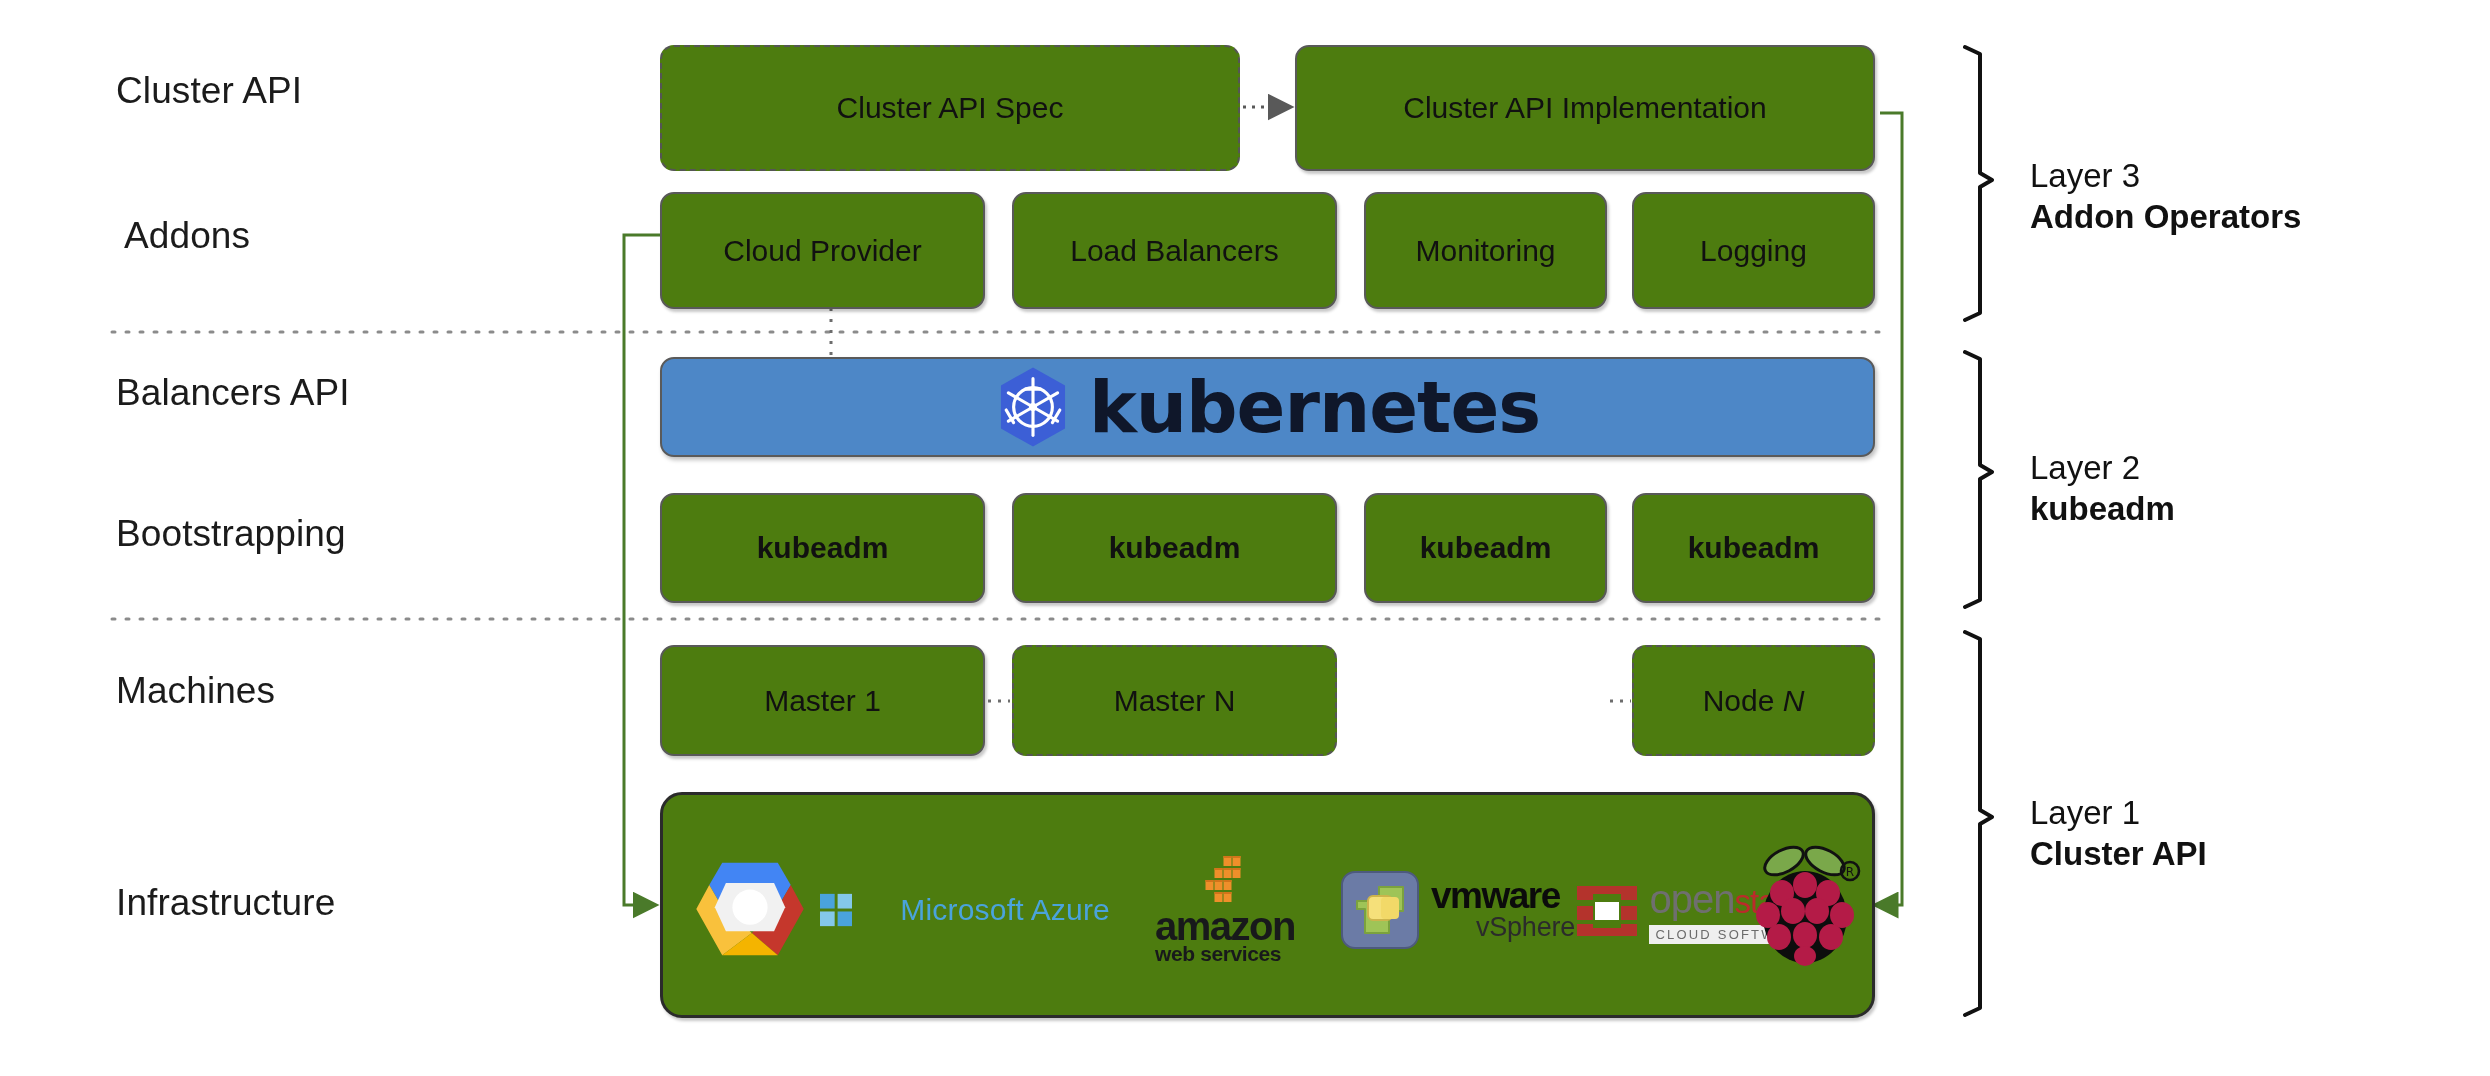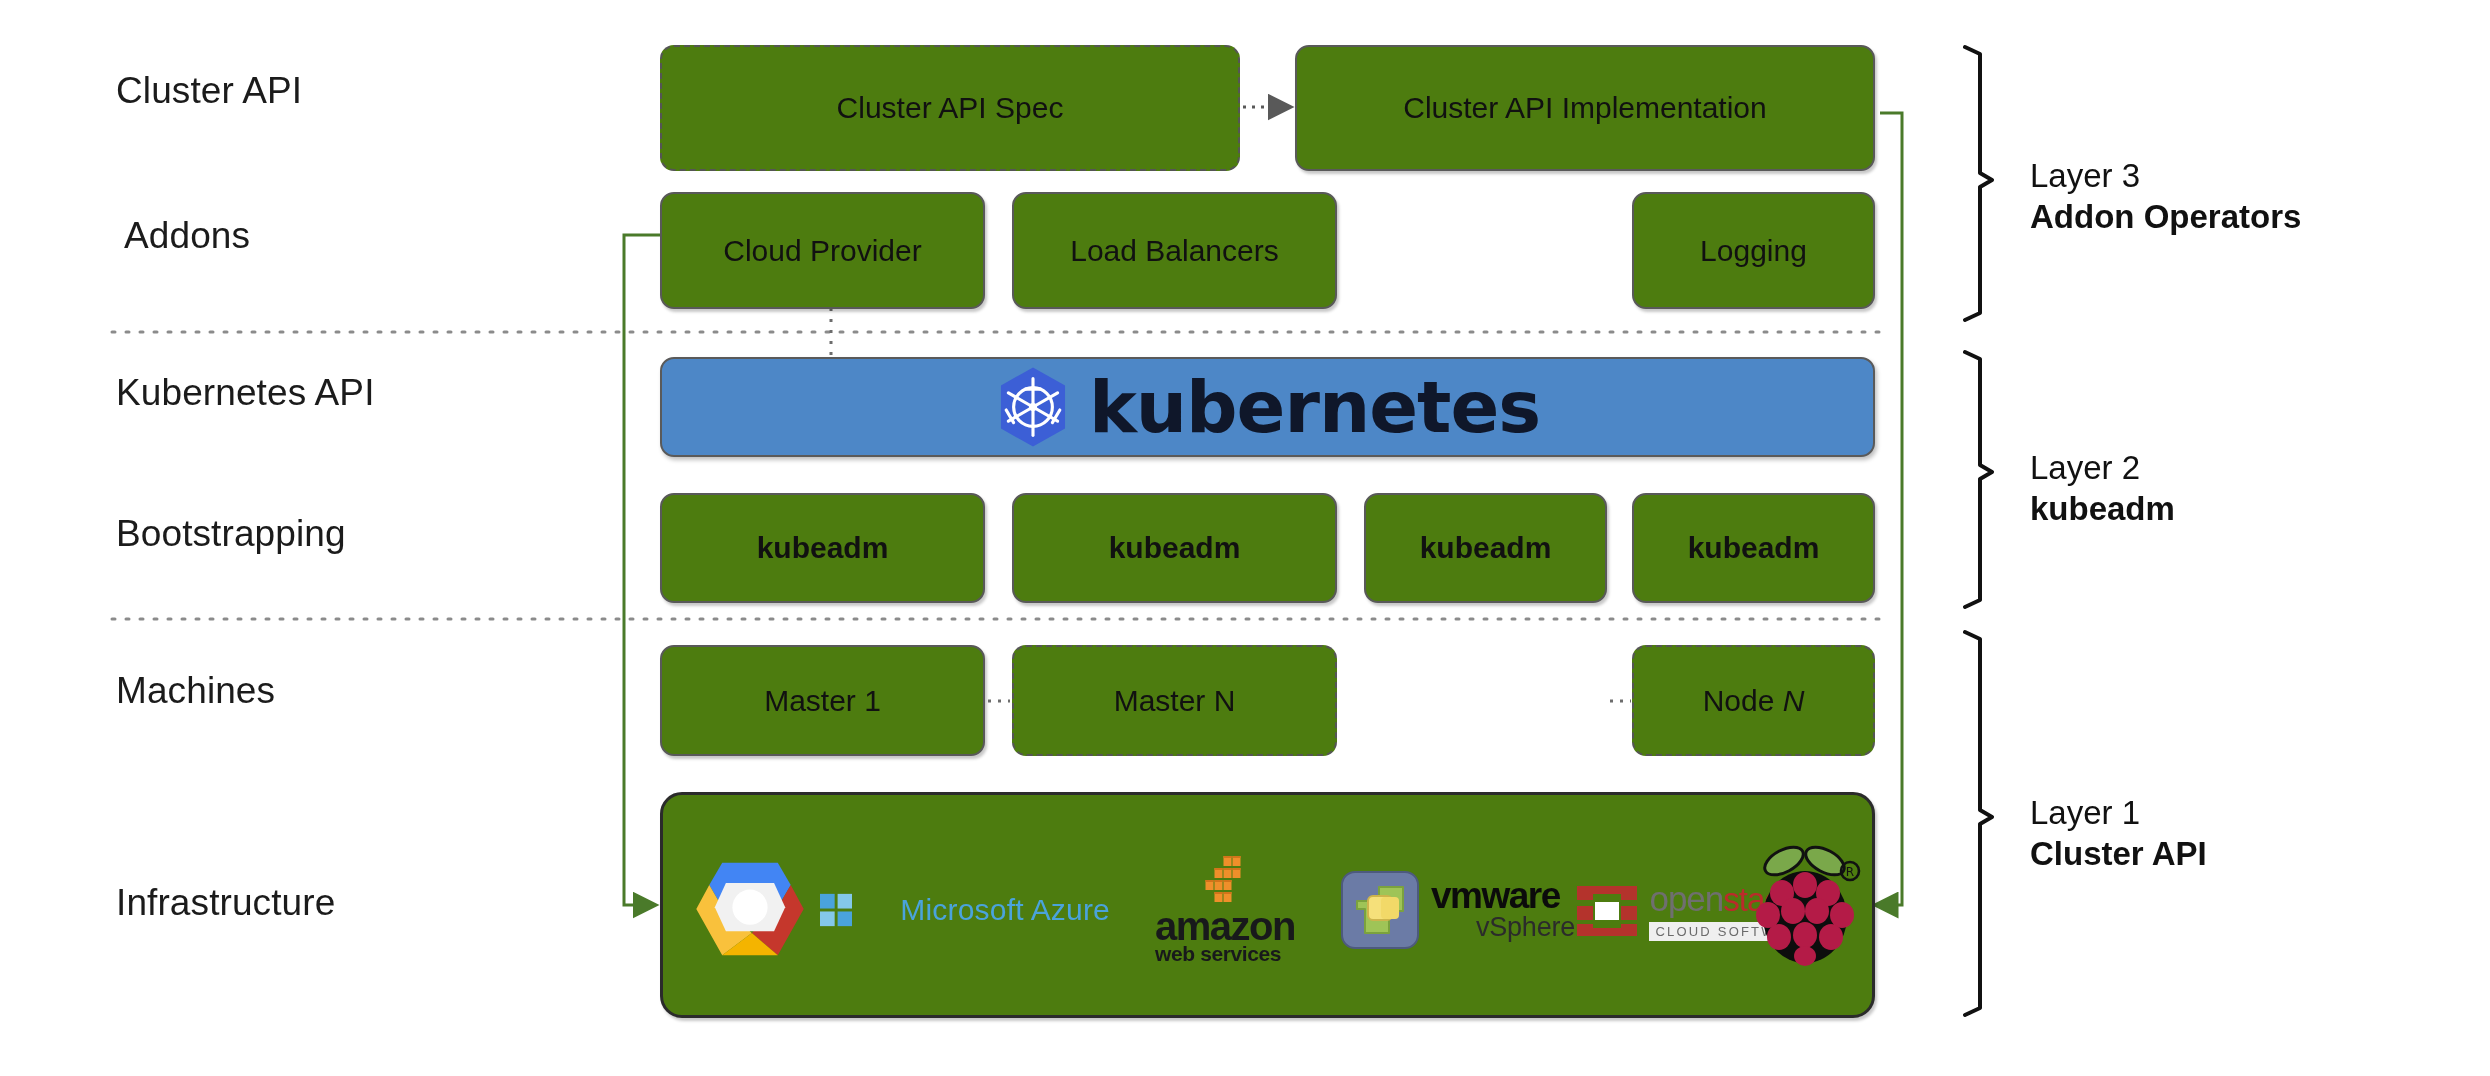--- a/index.html
+++ b/index.html
@@ -46,21 +46,21 @@
   .layerlabel .l1{display:block;font-weight:400;}
   .layerlabel .l2{display:block;font-weight:bold;}
 
   
   .logo{position:absolute;display:flex;align-items:center;justify-content:center;}
   .az-text{font-size:30px;color:#4aa3dc;font-weight:400;letter-spacing:.2px;white-space:nowrap;margin-left:36px;}
   .aws-word{font-size:40px;font-weight:bold;color:#18191b;letter-spacing:-1.5px;line-height:34px;}
   .aws-sub{font-size:21px;font-weight:bold;color:#18191b;letter-spacing:-.4px;line-height:22px;}
   .vm-word{font-size:37px;font-weight:bold;color:#0b0b0b;letter-spacing:-1.5px;line-height:34px;}
   .vm-sub{font-size:27px;color:#2b2b2b;line-height:28px;letter-spacing:-.2px;margin-left:45px;}
-  .os-open{font-size:35px;color:#6f6f6f;letter-spacing:-1px;}
+  .os-open{font-size:40px;color:#6f6f6f;letter-spacing:-1px;}
   .os-stack{font-size:33px;color:#bb2b2b;letter-spacing:-1px;}
   .os-sub{font-size:13px;color:#6b6b6b;letter-spacing:2.2px;background:#efefef;padding:2px 6px;}
   .ital{font-style:italic;}
 </style>
 </head>
 <body>
 
 <div class="stage">
 
   <svg class="overlay" viewBox="0 0 2490 1076">
@@ -86,38 +86,41 @@
 
     <path d="M 1965,47 L 1980,54 L 1980,173 L 1992,180 L 1980,187 L 1980,313 L 1965,320" fill="none" stroke="#111" stroke-width="4" stroke-linejoin="round" stroke-linecap="round"></path>
 
     <path d="M 1965,352 L 1980,359 L 1980,465 L 1992,472 L 1980,479 L 1980,600 L 1965,607" fill="none" stroke="#111" stroke-width="4" stroke-linejoin="round" stroke-linecap="round"></path>
 
     <path d="M 1965,632 L 1980,639 L 1980,810 L 1992,817 L 1980,824 L 1980,1008 L 1965,1015" fill="none" stroke="#111" stroke-width="4" stroke-linejoin="round" stroke-linecap="round"></path>
   </svg>
 
   <div class="rowlabel" style="left:116px;top:70px;">Cluster API</div>
   <div class="rowlabel" style="left:124px;top:215px;">Addons</div>
-  <div class="rowlabel" style="left:116px;top:372px;">Kubernetes API</div>
+  <div class="rowlabel" style="left:116px;top:372px;">Balancers API</div>
   <div class="rowlabel" style="left:116px;top:513px;">Bootstrapping</div>
   <div class="rowlabel" style="left:116px;top:670px;">Machines</div>
   <div class="rowlabel" style="left:116px;top:882px;">Infrastructure</div>
 
   <div class="box dashed" style="left:660px;top:45px;width:580px;height:126px;">
     <span>Cluster API Spec</span>
   </div>
 
   <div class="box shadowed" style="left:1295px;top:45px;width:580px;height:126px;">
     <span>Cluster API Implementation</span>
   </div>
 
   <div class="box shadowed" style="left:660px;top:192px;width:325px;height:117px;">
     <span>Cloud Provider</span>
   </div>
   <div class="box shadowed" style="left:1012px;top:192px;width:325px;height:117px;">
     <span>Load Balancers</span>
+  </div>
+  <div class="box shadowed" style="left:1364px;top:192px;width:243px;height:117px;">
+    <span>Monitoring</span>
   </div>
   <div class="box shadowed" style="left:1632px;top:192px;width:243px;height:117px;">
     <span>Logging</span>
   </div>
 
   <div class="k8sbanner" style="left:660px;top:357px;width:1215px;height:100px;">
     <svg width="76" height="82" viewBox="0 0 100 110">
       <polygon points="50,2 93,26 93,84 50,108 7,84 7,26" fill="#3c5fd6"></polygon>
       <g fill="none" stroke="#ffffff" stroke-width="4.2" stroke-linecap="round">
         <circle cx="50" cy="55" r="26"></circle>

